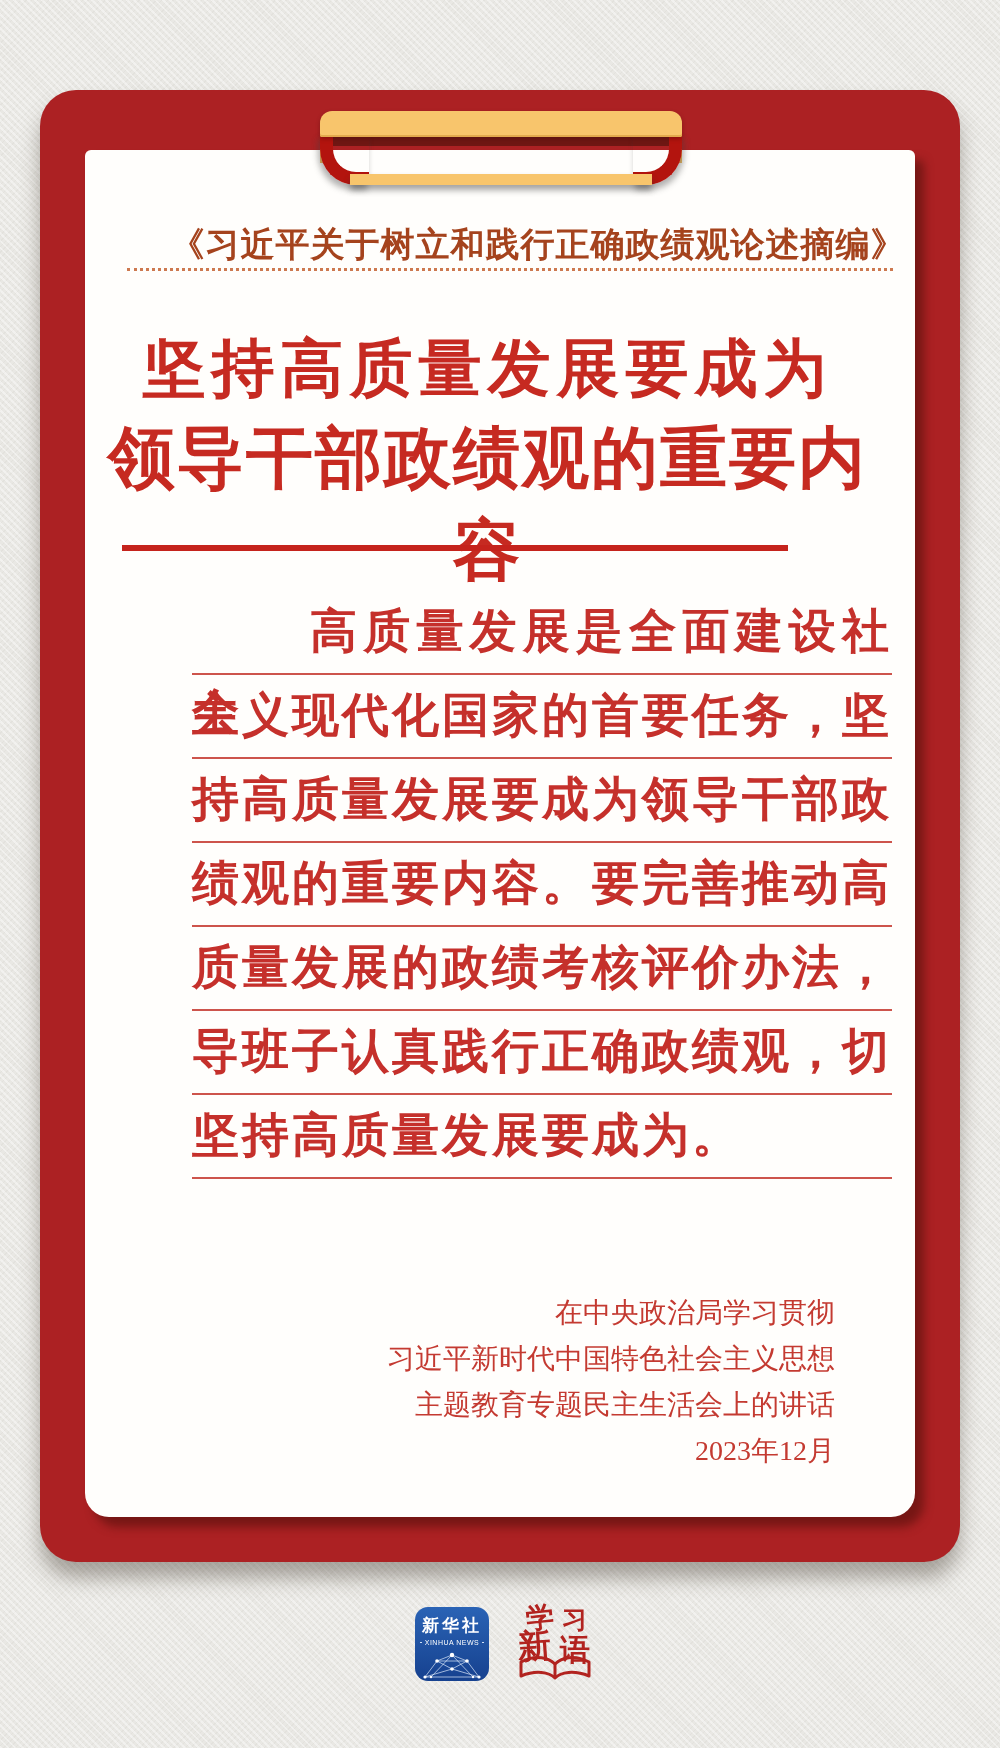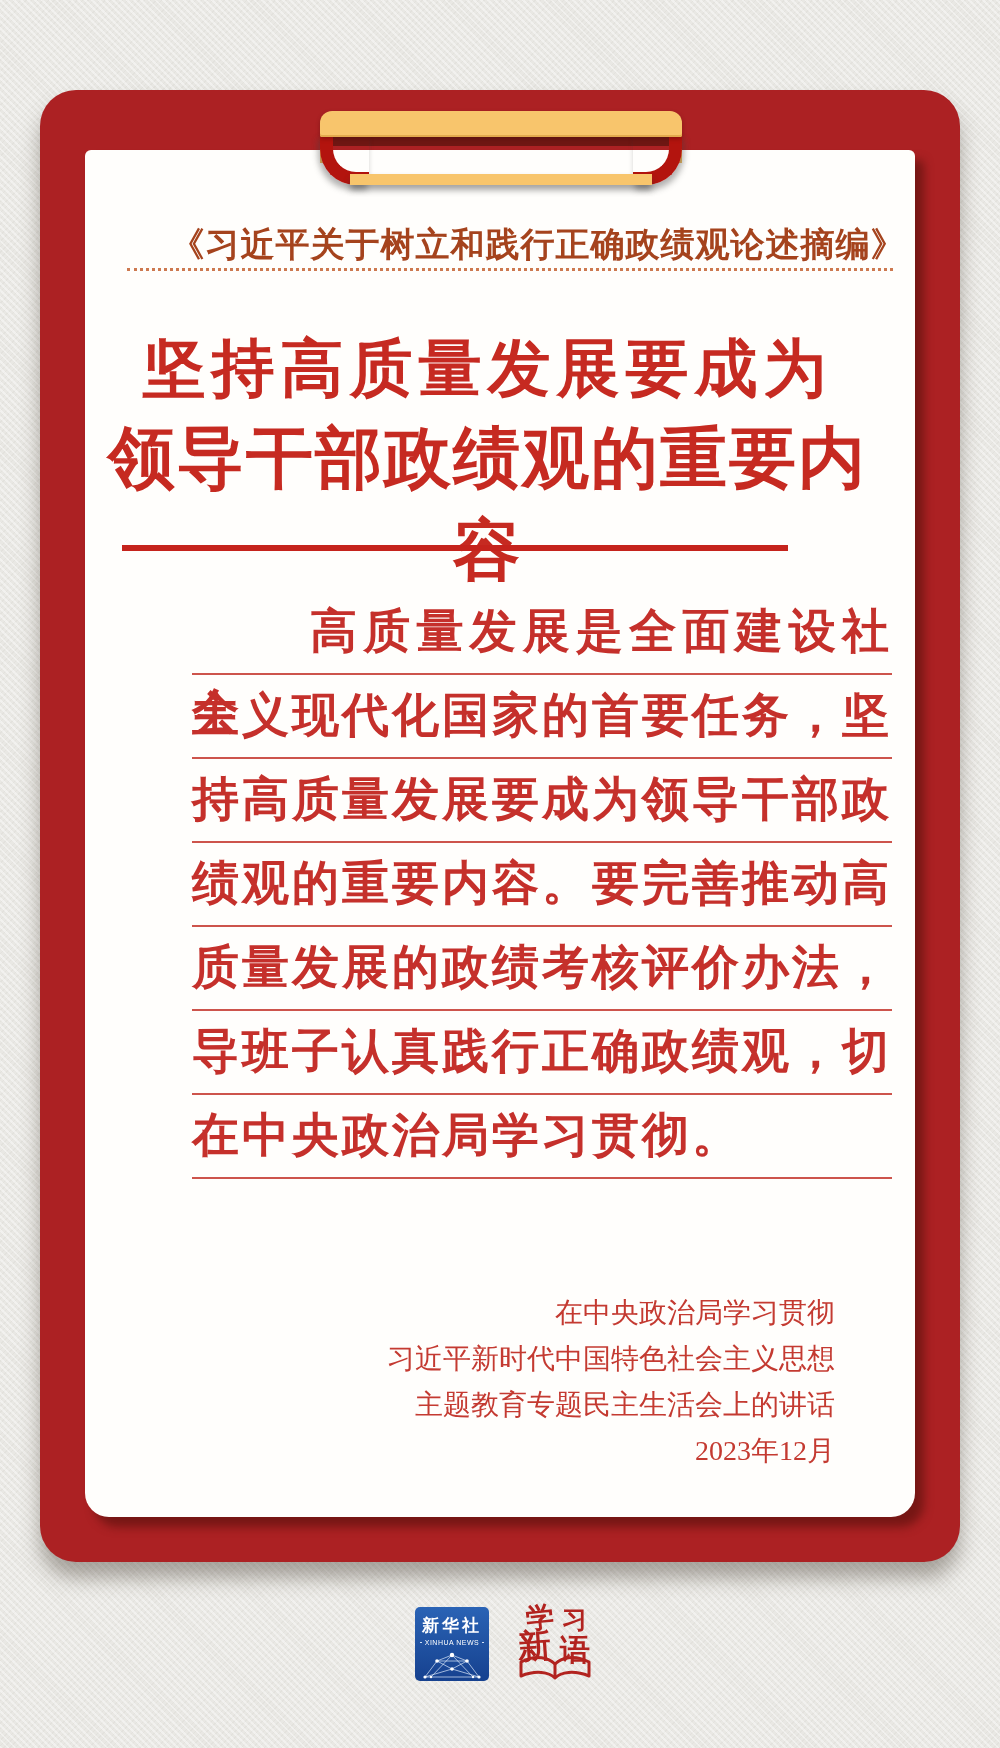--- a/index.html
+++ b/index.html
@@ -57,21 +57,21 @@
     white-space:nowrap;overflow:visible;}
   .body-line.fill,.body-line.indent{text-align:justify;text-align-last:justify;white-space:normal;}
   .body-line.indent{text-indent:118px;}
   .body-line.short{text-align:left;}
   
   .attrib{position:absolute;right:165px;top:1290px;text-align:right;
     color:var(--attrib,#c43a31);font-size:28px;line-height:46px;
     font-family:"Liberation Serif",serif;}
   
   .xinhua-logo{position:absolute;left:415px;top:1607px;width:74px;height:74px;
-    border-radius:5px;background:linear-gradient(180deg,#2a63b5,var(--xinhua-blue,#16418f));
+    border-radius:13px;background:linear-gradient(180deg,#2a63b5,var(--xinhua-blue,#16418f));
     display:flex;flex-direction:column;align-items:center;overflow:hidden;}
   .xinhua-cn{color:#fff;font-size:17px;font-weight:bold;letter-spacing:3px;margin-top:7px;}
   .xinhua-en-row{display:flex;align-items:center;width:64px;margin-top:2px;}
   .xinhua-en-row .rule{flex:1;height:1px;background:#cfe0f5;}
   .xinhua-en{color:#fff;font-size:7px;letter-spacing:.5px;margin:0 3px;white-space:nowrap;}
   .xinhua-net{margin-top:1px;}
   .xuexi-logo{position:absolute;left:516px;top:1604px;width:78px;height:80px;
     color:var(--xuexi-red,#b2231f);font-family:"Liberation Serif",serif;font-weight:bold;}
   .xuexi-char{position:absolute;line-height:1;}
   .xuexi-char.c1{left:10px;top:0;font-size:28px;transform:rotate(-6deg);}
@@ -115,21 +115,21 @@
 
       <div class="body-line fill">持高质量发展要成为领导干部政</div>
 
       <div class="body-line fill">绩观的重要内容。要完善推动高</div>
 
       <div class="body-line fill">质量发展的政绩考核评价办法，</div>
 
 
       <div class="body-line fill">导班子认真践行正确政绩观，切</div>
 
-      <div class="body-line short">在中央政治局学习贯彻。</div>
+      <div class="body-line short">坚持高质量发展要成为。</div>
     </div>
 
   <div class="attrib">
 
       <div class="attrib-line">在中央政治局学习贯彻</div>
 
       <div class="attrib-line">习近平新时代中国特色社会主义思想</div>
 
       <div class="attrib-line">主题教育专题民主生活会上的讲话</div>
 

